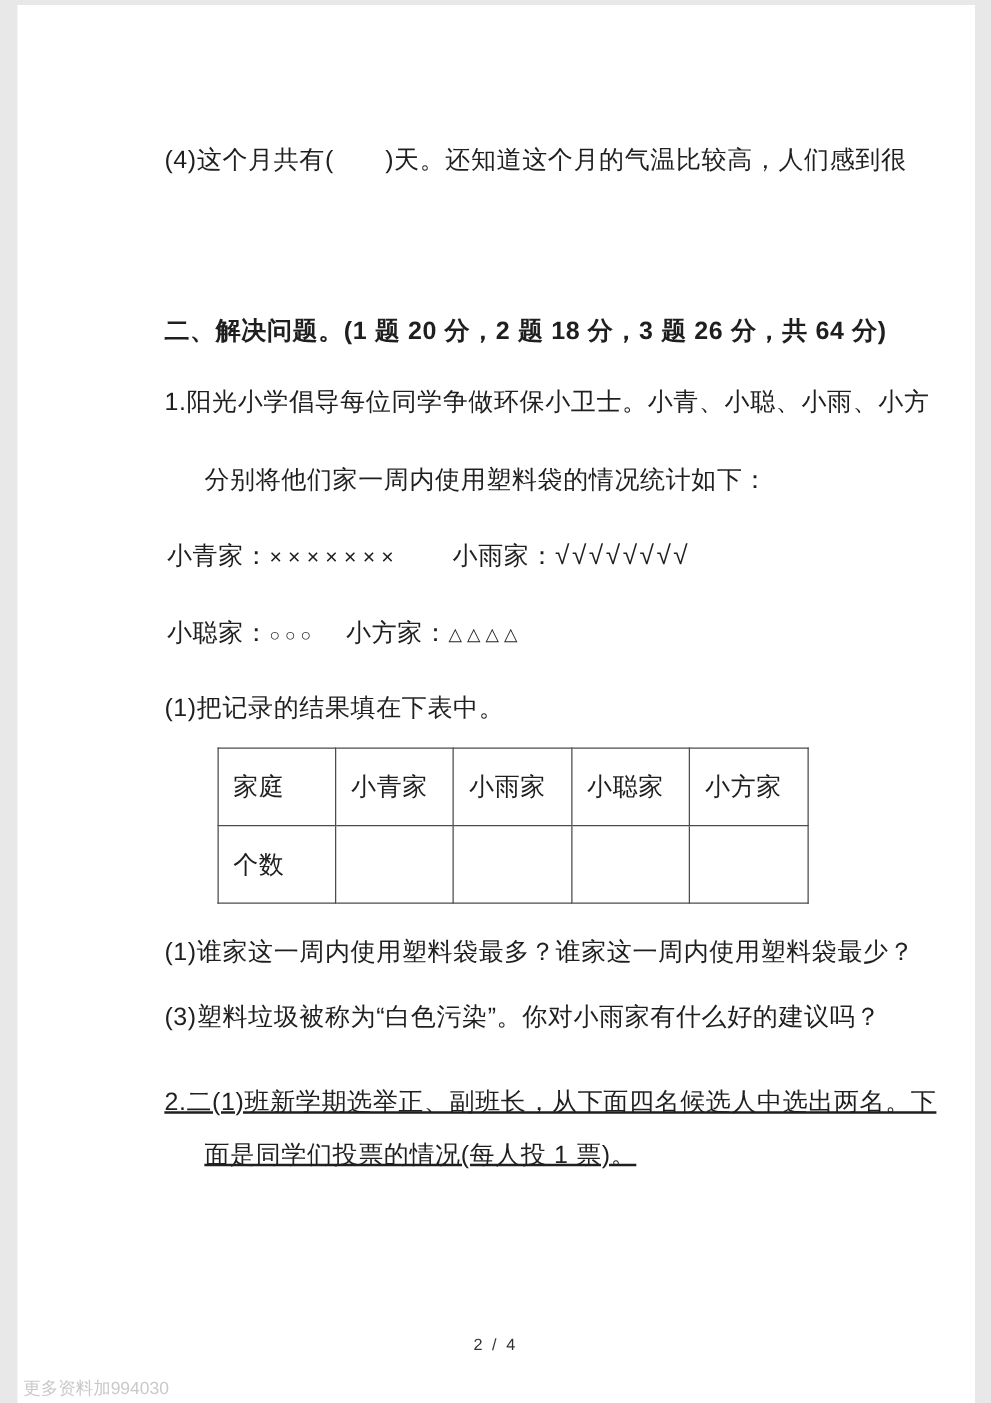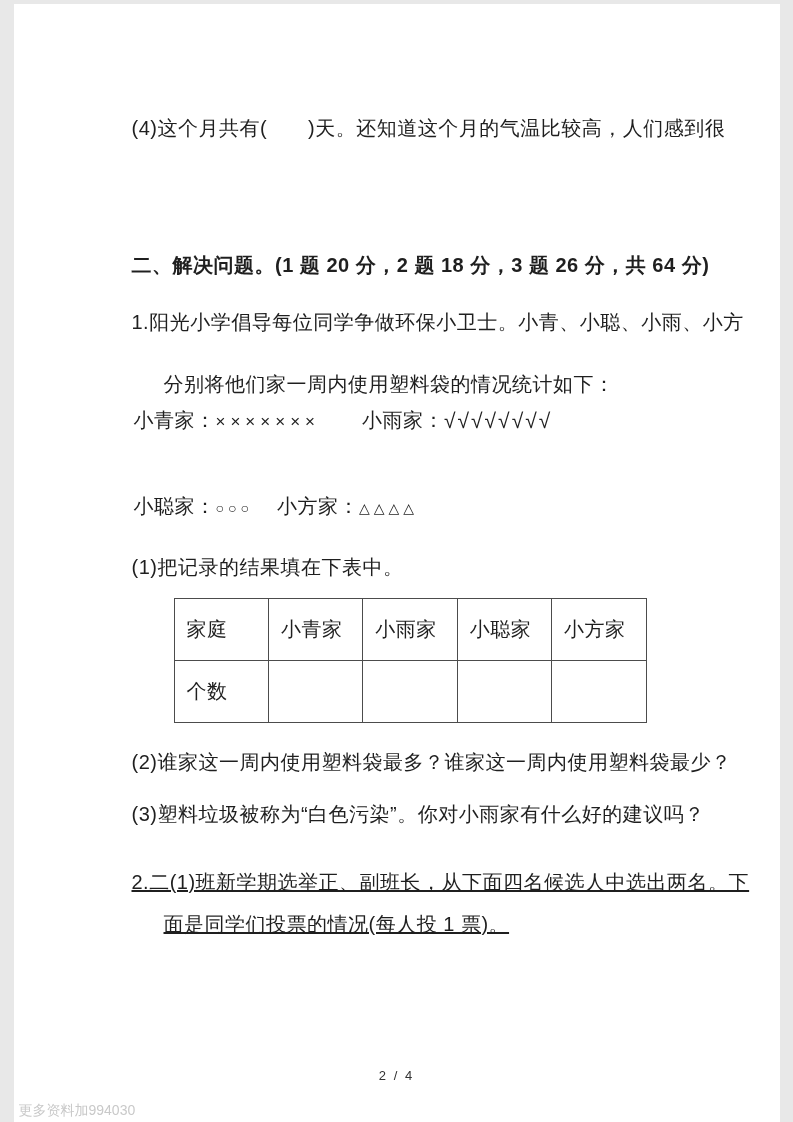--- a/index.html
+++ b/index.html
@@ -81,21 +81,21 @@
 
 <div class="page">
 
   <div class="line" style="top:111px; left:118px;">(4)这个月共有(　　)天。还知道这个月的气温比较高，人们感到很</div>
 
   <div class="line bold" style="top:248px; left:118px;">二、解决问题。(1 题 20 分，2 题 18 分，3 题 26 分，共 64 分)</div>
 
   <div class="line" style="top:305px; left:118px;">1.阳光小学倡导每位同学争做环保小卫士。小青、小聪、小雨、小方</div>
   <div class="line" style="top:367px; left:150px;">分别将他们家一周内使用塑料袋的情况统计如下：</div>
 
-  <div class="tally-row" style="top:403px; left:120px;justify-content:space-between;">
+  <div class="tally-row" style="top:427px; left:120px;justify-content:space-between;">
     <span class="tally-label">小青家：</span>
     <span class="marks-x">×××××××</span>
     <span class="spacer-lg"></span>
     <span class="tally-label">小雨家：</span>
     <span class="marks-check">√√√√√√√√</span>
   </div>
 
   <div class="tally-row" style="top:489px; left:120px;">
     <span class="tally-label">小聪家：</span>
     <span class="marks-circle">○○○</span>
@@ -118,21 +118,21 @@
     <tr>
       <td>个数</td>
       <td></td>
       <td></td>
       <td></td>
       <td></td>
     </tr>
   </tbody>
     </table>
 
-  <div class="line" style="top:745px; left:118px;">(2)谁家这一周内使用塑料袋最多？谁家这一周内使用塑料袋最少？</div>
+  <div class="line" style="top:745px; left:118px;">(1)谁家这一周内使用塑料袋最多？谁家这一周内使用塑料袋最少？</div>
   <div class="line" style="top:797px; left:118px;">(3)塑料垃圾被称为“白色污染”。你对小雨家有什么好的建议吗？</div>
 
   <div class="line" style="top:865px; left:118px;text-decoration:underline;">2.二(1)班新学期选举正、副班长，从下面四名候选人中选出两名。下</div>
   <div class="line" style="top:907px; left:150px;text-decoration:underline;">面是同学们投票的情况(每人投 1 票)。</div>
 
   <div class="page-number">2 / 4</div>
   <div class="watermark">更多资料加994030</div>
 
 </div>
 

